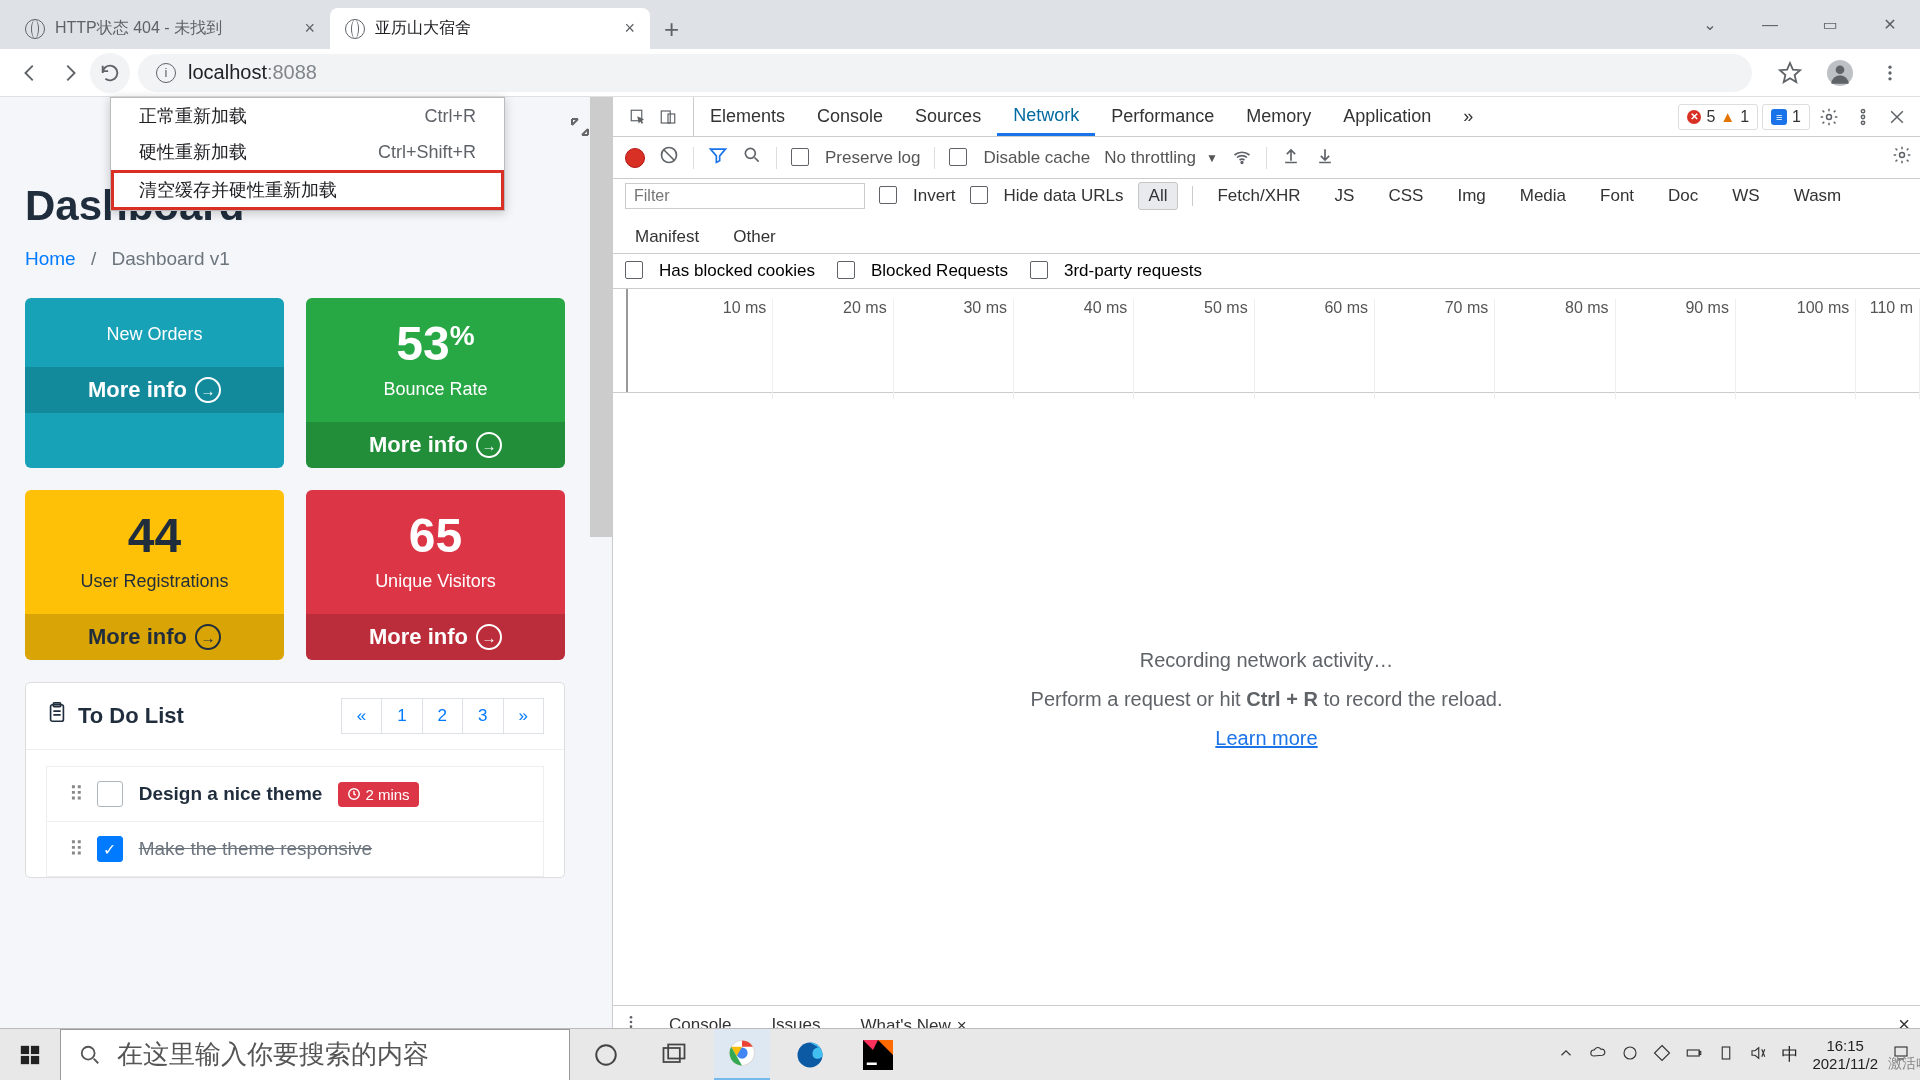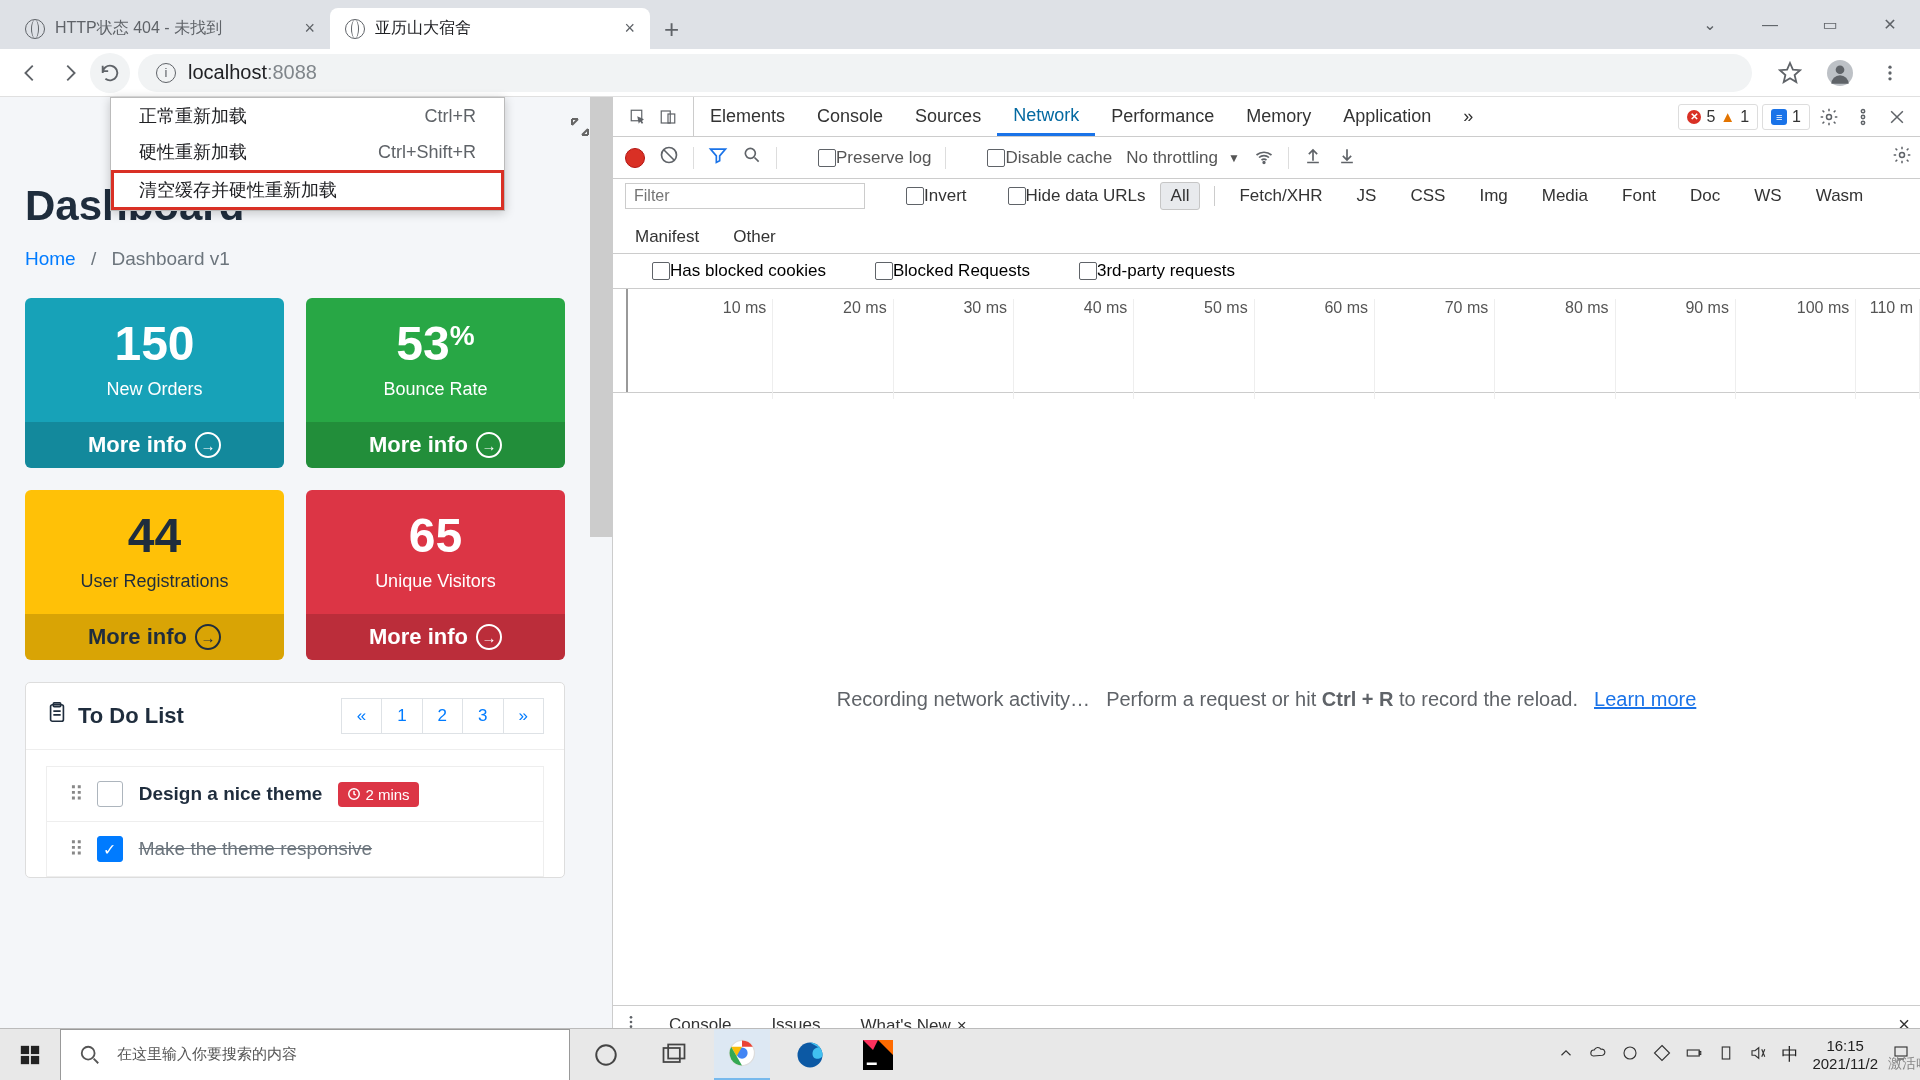--- a/index.html
+++ b/index.html
@@ -90,55 +90,55 @@
 .dt-yellow-tri { color: #e37400; font-size: 15px; }
 .dt-blue-sq { width: 16px; height: 16px; background: #1a73e8; border-radius: 3px; color: #fff; display: inline-flex; align-items: center; justify-content: center; font-size: 11px; }
 .gear-icon svg, .dt-menu svg, .dt-close-x svg { width: 20px; height: 20px; stroke: #5f6368; fill: none; stroke-width: 1.8; }
 .gear-icon, .dt-menu, .dt-close-x { width: 30px; height: 30px; display: flex; align-items: center; justify-content: center; cursor: pointer; }
 
 .dt-toolbar { height: 42px; border-bottom: 1px solid #ccc; display: flex; align-items: center; padding: 0 12px; gap: 14px; font-size: 17px; color: #555; position: relative; }
 .rec-dot { width: 20px; height: 20px; background: #d93025; border: 1.5px solid #b31412; border-radius: 50%; }
 .no-icon svg, .funnel svg, .mag svg, .net-icon svg, .upld svg, .dnld svg { width: 20px; height: 20px; stroke: #5f6368; fill: none; stroke-width: 2; }
 .funnel svg { stroke: #1a73e8; }
 .tb-sep { width: 1px; height: 22px; background: #ddd; }
-.chk { display: flex; align-items: center; gap: 0; margin-left: 27px; }
+.chk { display: flex; align-items: flex-start; gap: 16px; }
 .chk .box { width: 18px; height: 18px; border: 1.5px solid #5f6368; border-radius: 2px; }
 .throttle { display: flex; align-items: center; gap: 10px; }
 .throttle .caret { font-size: 12px; }
 .dt-toolbar-right { position: absolute; right: 8px; }
 .dt-toolbar-right svg { width: 20px; height: 20px; stroke: #5f6368; fill: none; stroke-width: 1.8; }
 
 .dt-filter-bar { min-height: 38px; border-bottom: 1px solid #ccc; display: flex; align-items: center; flex-wrap: wrap; padding: 3px 12px; gap: 14px; font-size: 17px; color: #333; }
 .filter-input { width: 240px; height: 26px; border: 1px solid #ccc; padding: 0 8px; font-size: 16px; color: #888; }
 .filter-chip { padding: 3px 10px; cursor: pointer; }
 .filter-chip.active { background: #e8eaed; border-radius: 3px; border: 1px solid #c6c6c6; }
 .filter-sep { width: 1px; height: 20px; background: #ccc; }
 
 .dt-blocked-row { height: 35px; border-bottom: 1px solid #ccc; display: flex; align-items: center; padding: 0 12px; gap: 22px; font-size: 17px; }
 
 .dt-timeline { height: 104px; border-bottom: 1px solid #ccc; position: relative; font-size: 16px; color: #555; }
 .dt-timeline .ticks { position: absolute; top: 10px; left: 0; right: 0; display: flex; margin-left: 40px; }
 .dt-timeline .tick { flex: 1; text-align: right; padding-right: 6px; border-right: 1px solid #eee; height: 100px; }
 .dt-timeline .marker { position: absolute; left: 13px; top: 0; bottom: 0; width: 2px; background: #999; }
 
-.dt-empty { flex: 1; display: flex; flex-direction: row; align-items: center; justify-content: center; color: #5f6368; font-size: 20px; gap: 16px; }
+.dt-empty { flex: 1; display: flex; flex-direction: column; align-items: center; justify-content: center; color: #5f6368; font-size: 20px; gap: 16px; }
 .dt-empty .sub { color: #5f6368; }
 .dt-empty a { color: #1a73e8; text-decoration: underline; }
 
 .dt-drawer { height: 38px; border-top: 1px solid #ccc; display: flex; align-items: center; padding: 0 10px; gap: 20px; font-size: 17px; color: #333; position: relative; }
 .dt-drawer .dots svg { width: 16px; height: 16px; fill: #5f6368; }
 .dt-drawer .drawer-tab { padding: 0 10px; height: 100%; display: flex; align-items: center; gap: 6px; }
 .dt-drawer .drawer-tab.active { border-top: 3px solid transparent; }
 .dt-drawer .drawer-close { position: absolute; right: 10px; font-size: 20px; cursor: pointer; }
 
 
 .taskbar { position: absolute; left: 0; right: 0; bottom: 0; height: 52px; background: #e8e8e8; border-top: 1px solid #bbb; display: flex; align-items: center; }
 .win-start { width: 60px; height: 52px; display: flex; align-items: center; justify-content: center; }
 .win-start svg { width: 22px; height: 22px; fill: #222; }
-.search-box { flex: 0 0 510px; height: 52px; background: #fff; border: 1px solid #999; display: flex; align-items: center; padding: 16px 18px; font-size: 15px; color: #555; gap: 16px; }
+.search-box { flex: 0 0 510px; height: 52px; background: #fff; border: 1px solid #999; display: flex; align-items: center; padding: 16px 18px; font-size: 26px; color: #555; gap: 16px; }
 .search-box svg { width: 22px; height: 22px; stroke: #555; fill: none; stroke-width: 2; }
 .tb-icons { display: flex; align-items: center; height: 52px; margin-left: 8px; gap: 12px; }
 .tb-icon { width: 56px; height: 52px; display: flex; align-items: center; justify-content: center; cursor: pointer; }
 .tb-icon.active { border-bottom: 3px solid #76b9ed; background: #dde8f3; }
 .tray { position: absolute; right: 0; height: 52px; display: flex; align-items: center; gap: 14px; padding-right: 10px; font-size: 15px; color: #222; }
 .tray svg { width: 18px; height: 18px; stroke: #333; fill: none; stroke-width: 1.5; }
 .tray .clock { text-align: center; line-height: 1.2; }
 </style>
 </head>
 <body>
@@ -232,21 +232,20 @@
       <h1 class="dash-title">Dashboard</h1>
       <div class="breadcrumb">
         <a>Home</a>
         <span class="sep">/</span>
         <span class="cur">Dashboard v1</span>
       </div>
 
       <div class="stat-row">
         <div class="stat-box cyan">
           <div class="stat-top">
-              <div class="stat-num">150</div>
               <div class="stat-label">New Orders</div>
             </div>
           <div class="stat-bottom">
               <span>More info</span>
               <span class="arrow-circ">→</span>
             </div>
         </div>
         <div class="stat-box green">
           <div class="stat-top">
               <div class="stat-num">

